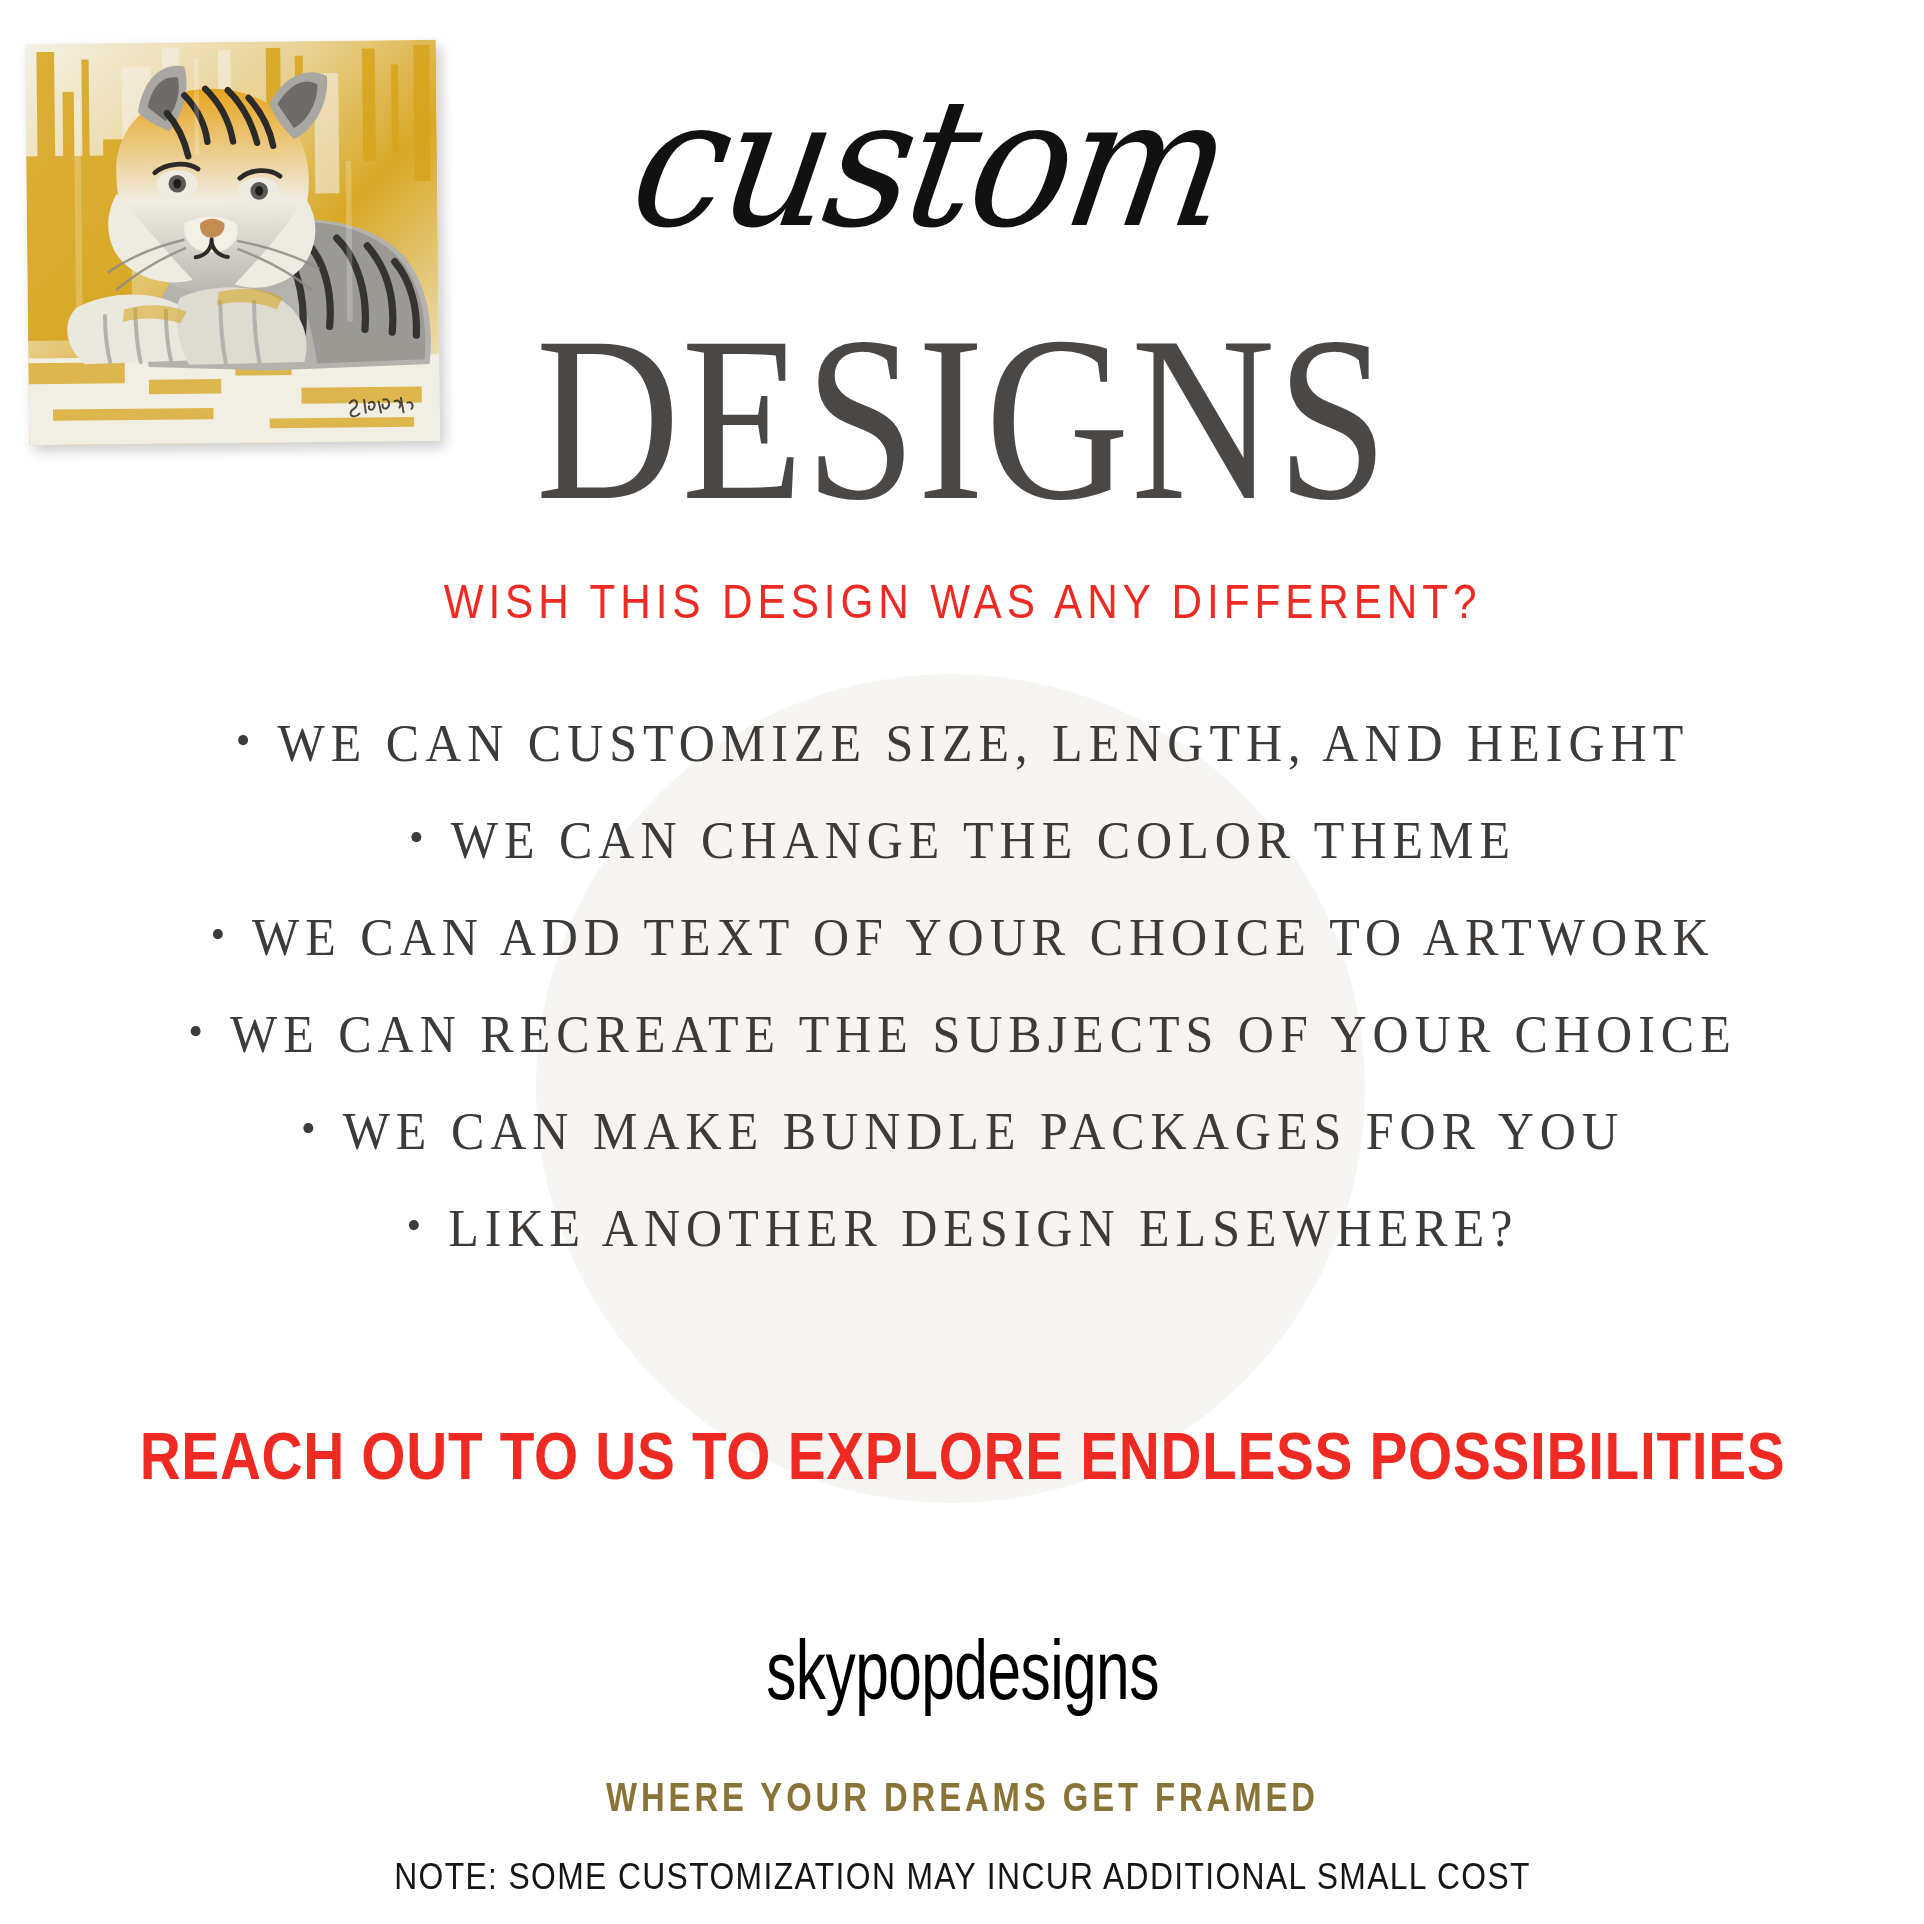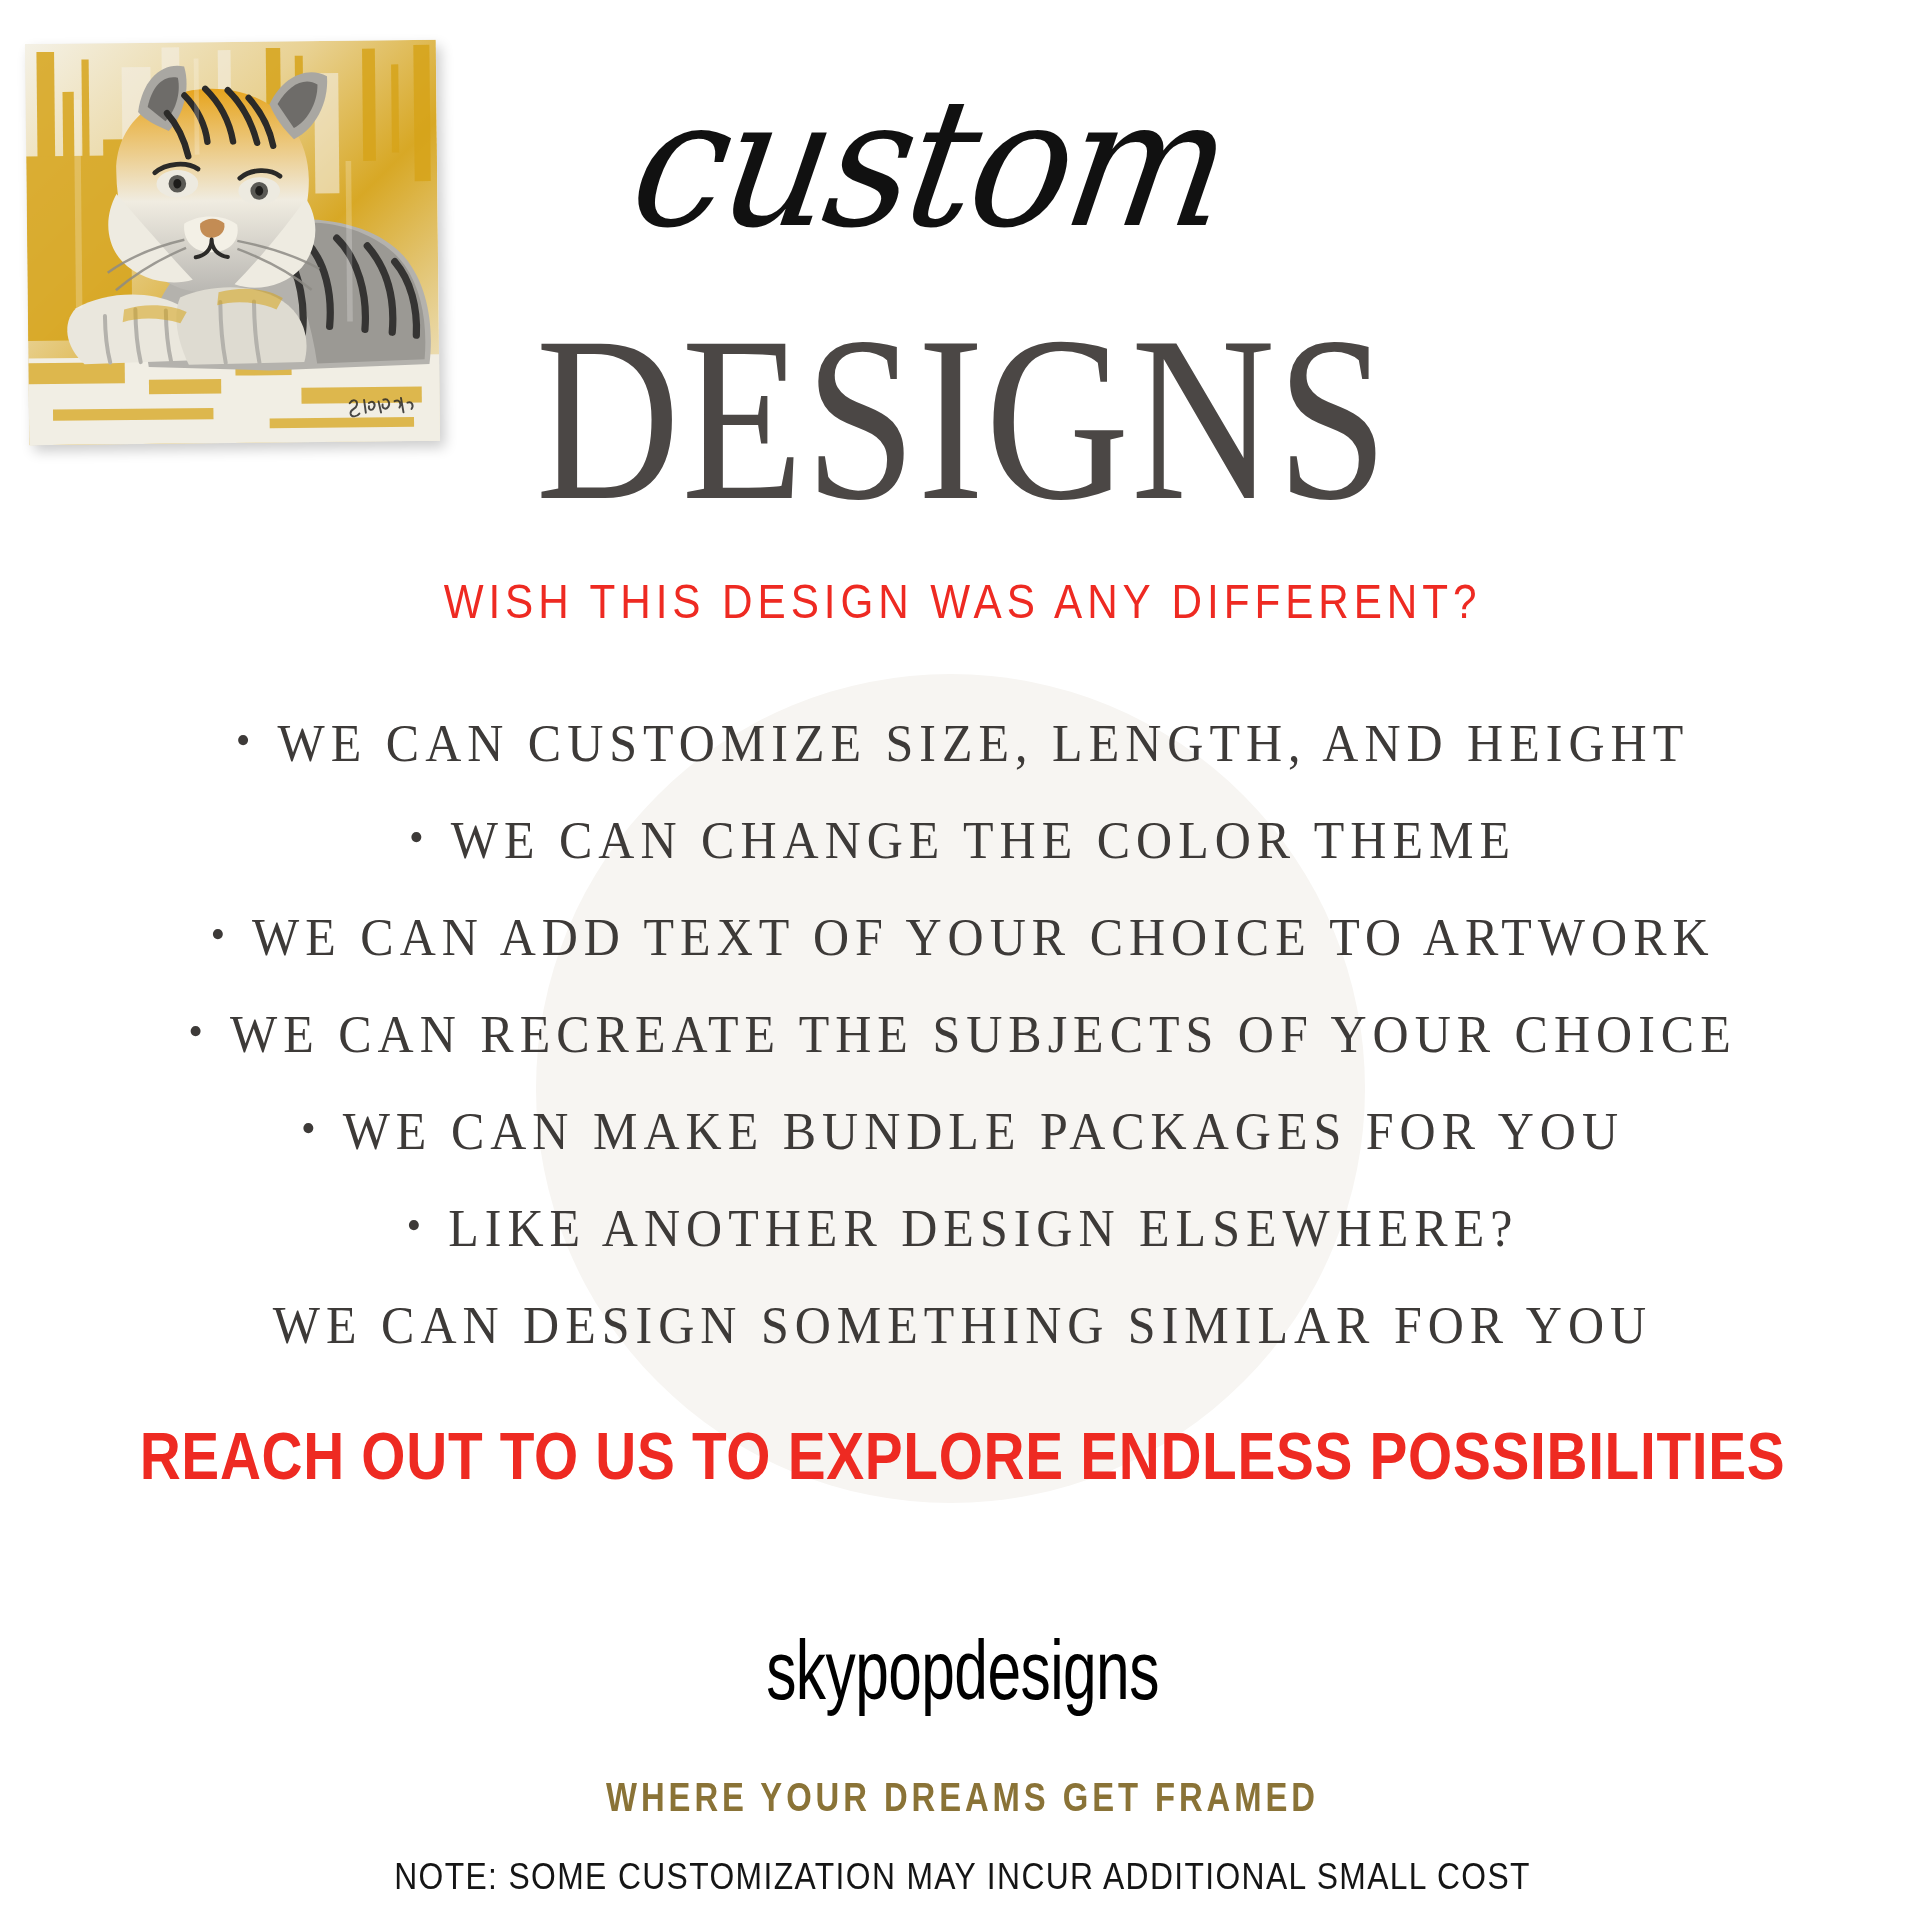--- a/index.html
+++ b/index.html
@@ -353,24 +353,20 @@
       <span class="feature-text">WE CAN RECREATE THE SUBJECTS OF YOUR CHOICE</span>
     </li>
     <li class="feature-item">
       <span class="feature-bullet">•</span>
       <span class="feature-text">WE CAN MAKE BUNDLE PACKAGES FOR YOU</span>
     </li>
     <li class="feature-item">
       <span class="feature-bullet">•</span>
       <span class="feature-text">LIKE ANOTHER DESIGN ELSEWHERE?</span>
     </li>
-    <li class="feature-item">
-      <span class="feature-bullet hidden">•</span>
-      <span class="feature-text">WE CAN DESIGN SOMETHING SIMILAR FOR YOU</span>
-    </li>
   </ul>
 
   <div id="cta">REACH OUT TO US TO EXPLORE ENDLESS POSSIBILITIES</div>
 
   <div id="brand-name">skypopdesigns</div>
   <div id="brand-tagline">WHERE  YOUR  DREAMS  GET  FRAMED</div>
   <div id="footnote">NOTE: SOME CUSTOMIZATION MAY INCUR ADDITIONAL SMALL COST</div>
 
 </div>
 

